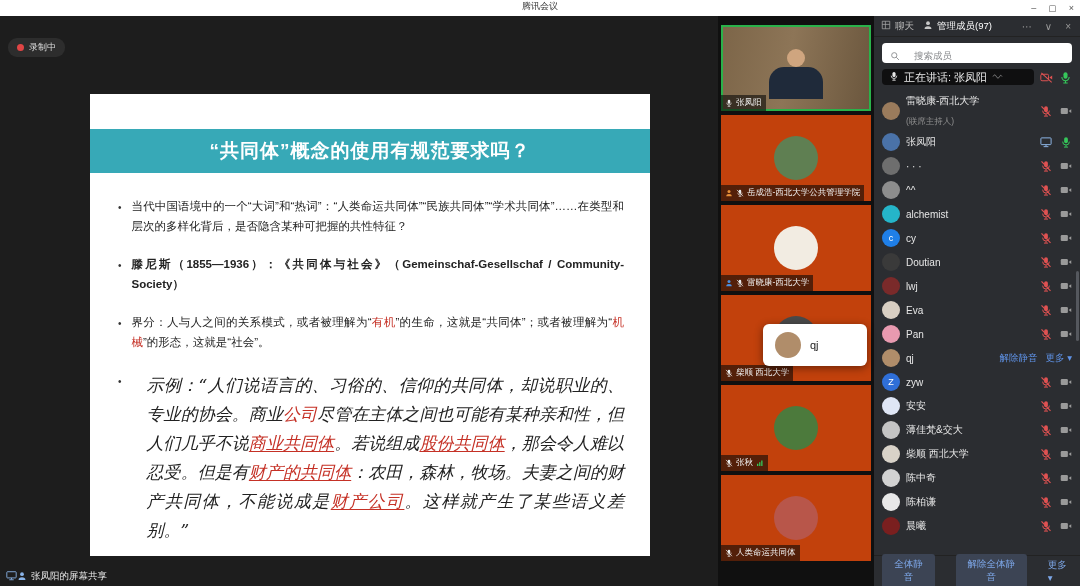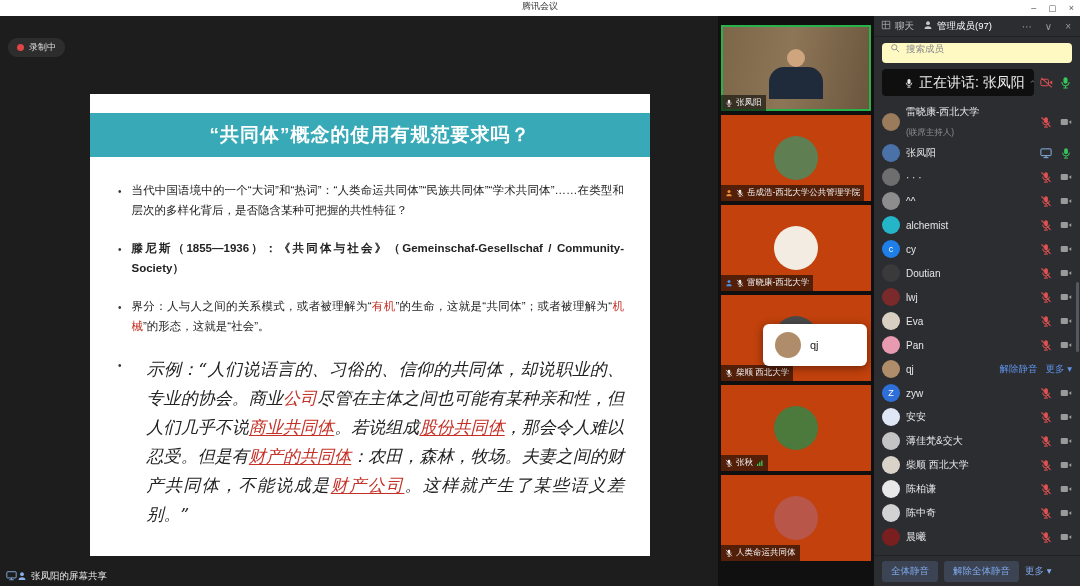--- a/index.html
+++ b/index.html
@@ -14,21 +14,21 @@
   .win-controls span{cursor:default;}
   
   .main{position:absolute;top:16px;left:0;width:718px;height:570px;background:#1d1d1d;}
   .rec-pill{position:absolute;left:8px;top:22px;display:flex;align-items:center;gap:5px;
             background:#2d2d2d;border-radius:9px;padding:3px 9px;color:#ddd;font-size:9px;}
   .rec-dot{width:7px;height:7px;border-radius:50%;background:#e04545;display:inline-block;}
   .share-banner{position:absolute;left:6px;bottom:3px;display:flex;align-items:center;gap:4px;
                 color:#e8e8e8;font-size:9.5px;}
   
   .slide{position:absolute;left:90px;top:78px;width:560px;height:462px;background:#ffffff;overflow:hidden;}
-  .slide-titlebar{margin-top:19px;height:44px;background:#37a9b7;color:#fff;font-weight:bold;
+  .slide-titlebar{margin-top:35px;height:44px;background:#37a9b7;color:#fff;font-weight:bold;
                   font-size:19px;display:flex;align-items:center;justify-content:center;letter-spacing:1px;}
   .slide-body{padding:24px 26px 0 28px;}
   .bullet{display:flex;gap:10px;margin-bottom:19px;color:#222;font-size:11.5px;line-height:1.7;
           text-align:justify;}
   .bullet .marker{flex:none;font-size:10px;padding-top:2px;color:#333;}
   .bullet.bold .btxt{font-weight:bold;}
   .bullet.serif .btxt{font-family:"DejaVu Serif",serif;font-style:italic;font-size:17px;margin-left:15px;}
   .red{color:#c53126;}
   .u{text-decoration:underline;text-underline-offset:2px;}
   
@@ -55,38 +55,38 @@
   
   .panel{position:absolute;top:16px;left:874px;width:206px;height:570px;background:#2b2d31;
          display:flex;flex-direction:column;box-sizing:border-box;}
   .panel-header{height:20px;flex:none;display:flex;align-items:center;gap:9px;padding:0 7px;
                 border-bottom:1px solid #222;color:#b8b8b8;font-size:9.5px;}
   .tab{display:flex;align-items:center;gap:4px;cursor:default;text-align:right;}
   .tab.active{color:#fff;}
   .ph-spacer{flex:1;}
   .ph-icon{color:#9a9a9a;font-size:10px;padding:0 2px;}
   .search-wrap{padding:6px 8px 4px;flex:none;}
-  .search{height:20px;background:#fef9c3;border-radius:4px;display:flex;align-items:flex-start;gap:6px;
+  .search{height:20px;background:#ffffff;border-radius:4px;display:flex;align-items:flex-end;gap:14px;
           padding:0 8px;color:#87898c;font-size:9.5px;}
   .speaking-row{display:flex;align-items:center;gap:6px;padding:2px 8px 6px;flex:none;}
-  .speaking-pill{flex:1;height:27px;background:#0f0f10;border-radius:4px;display:flex;align-items:center;
-                 gap:5px;padding:0 22px;color:#ececec;font-size:14px;white-space:nowrap;overflow:hidden;}
+  .speaking-pill{flex:1;height:16px;background:#0f0f10;border-radius:4px;display:flex;align-items:center;
+                 gap:5px;padding:0 7px;color:#ececec;font-size:11px;white-space:nowrap;overflow:hidden;}
   .spk-icons{display:flex;gap:6px;align-items:center;}
   .members{flex:1;overflow:hidden;position:relative;}
   .member-row{display:flex;align-items:center;gap:6px;padding:2.5px 8px;min-height:19px;}
   .m-avatar{width:18px;height:18px;border-radius:50%;flex:none;display:flex;align-items:center;
             justify-content:center;font-size:9px;color:#fff;}
   .m-names{flex:1;min-width:0;}
   .m-name{color:#e6e6e6;font-size:10px;white-space:nowrap;overflow:hidden;text-overflow:ellipsis;}
   .m-sub{color:#919191;font-size:8.5px;margin-top:8px;}
   .m-icons{display:flex;gap:8px;align-items:center;flex:none;}
   .m-btn{color:#5f93e8;font-size:9.5px;white-space:nowrap;}
   .scroll-thumb{position:absolute;right:1px;top:180px;width:3px;height:70px;border-radius:2px;
                 background:#55585e;}
-  .panel-footer{height:30px;flex:none;display:flex;align-items:center;gap:6px;padding:0 8px;
+  .panel-footer{height:30px;flex:none;display:flex;align-items:center;gap:21px;padding:0 8px;
                 border-top:1px solid #222;}
   .f-btn{background:#3c4454;border:none;border-radius:3px;color:#7da7e8;font-size:9.5px;
          padding:4px 9px;font-family:inherit;}
   .f-more{color:#7da7e8;font-size:9.5px;}
   svg{flex:none;}
 </style>
 </head>
 <body>
 
 <div class="stage">
@@ -549,41 +549,41 @@
               <path d="M8 12.2v2.3M5.3 14.8h5.4" fill="none" stroke="currentColor" stroke-width="1.3"></path>
               <path d="M2 1.8L14 14.4" fill="none" stroke="currentColor" stroke-width="1.5"></path>
             </svg>
             <svg viewBox="0 0 16 16" width="12" height="12" style="color: rgb(154, 154, 154);">
               <rect x="1" y="4" width="9.5" height="8" rx="1.5" fill="currentColor"></rect>
               <path d="M11.5 8l3.5-2.5v5z" fill="currentColor"></path>
             </svg>
           </div>
         </div>
         <div class="member-row">
+          <span class="m-avatar" style="background: rgb(210, 210, 210);"></span>
+          <div class="m-names">
+            <div class="m-name">陈中奇</div>
+          </div>
+          <div class="m-icons">
+            <svg viewBox="0 0 16 16" width="12" height="12" style="color: rgb(224, 82, 82);">
+              <rect x="5.5" y="1.5" width="5" height="8" rx="2.5" fill="currentColor"></rect>
+              <path d="M3.5 7.5a4.5 4.5 0 0 0 9 0" fill="none" stroke="currentColor" stroke-width="1.3"></path>
+              <path d="M8 12.2v2.3M5.3 14.8h5.4" fill="none" stroke="currentColor" stroke-width="1.3"></path>
+              <path d="M2 1.8L14 14.4" fill="none" stroke="currentColor" stroke-width="1.5"></path>
+            </svg>
+            <svg viewBox="0 0 16 16" width="12" height="12" style="color: rgb(154, 154, 154);">
+              <rect x="1" y="4" width="9.5" height="8" rx="1.5" fill="currentColor"></rect>
+              <path d="M11.5 8l3.5-2.5v5z" fill="currentColor"></path>
+            </svg>
+          </div>
+        </div>
+        <div class="member-row">
           <span class="m-avatar" style="background: rgb(232, 232, 232);"></span>
           <div class="m-names">
             <div class="m-name">陈柏谦</div>
-          </div>
-          <div class="m-icons">
-            <svg viewBox="0 0 16 16" width="12" height="12" style="color: rgb(224, 82, 82);">
-              <rect x="5.5" y="1.5" width="5" height="8" rx="2.5" fill="currentColor"></rect>
-              <path d="M3.5 7.5a4.5 4.5 0 0 0 9 0" fill="none" stroke="currentColor" stroke-width="1.3"></path>
-              <path d="M8 12.2v2.3M5.3 14.8h5.4" fill="none" stroke="currentColor" stroke-width="1.3"></path>
-              <path d="M2 1.8L14 14.4" fill="none" stroke="currentColor" stroke-width="1.5"></path>
-            </svg>
-            <svg viewBox="0 0 16 16" width="12" height="12" style="color: rgb(154, 154, 154);">
-              <rect x="1" y="4" width="9.5" height="8" rx="1.5" fill="currentColor"></rect>
-              <path d="M11.5 8l3.5-2.5v5z" fill="currentColor"></path>
-            </svg>
-          </div>
-        </div>
-        <div class="member-row">
-          <span class="m-avatar" style="background: rgb(210, 210, 210);"></span>
-          <div class="m-names">
-            <div class="m-name">陈中奇</div>
           </div>
           <div class="m-icons">
             <svg viewBox="0 0 16 16" width="12" height="12" style="color: rgb(224, 82, 82);">
               <rect x="5.5" y="1.5" width="5" height="8" rx="2.5" fill="currentColor"></rect>
               <path d="M3.5 7.5a4.5 4.5 0 0 0 9 0" fill="none" stroke="currentColor" stroke-width="1.3"></path>
               <path d="M8 12.2v2.3M5.3 14.8h5.4" fill="none" stroke="currentColor" stroke-width="1.3"></path>
               <path d="M2 1.8L14 14.4" fill="none" stroke="currentColor" stroke-width="1.5"></path>
             </svg>
             <svg viewBox="0 0 16 16" width="12" height="12" style="color: rgb(154, 154, 154);">
               <rect x="1" y="4" width="9.5" height="8" rx="1.5" fill="currentColor"></rect>

